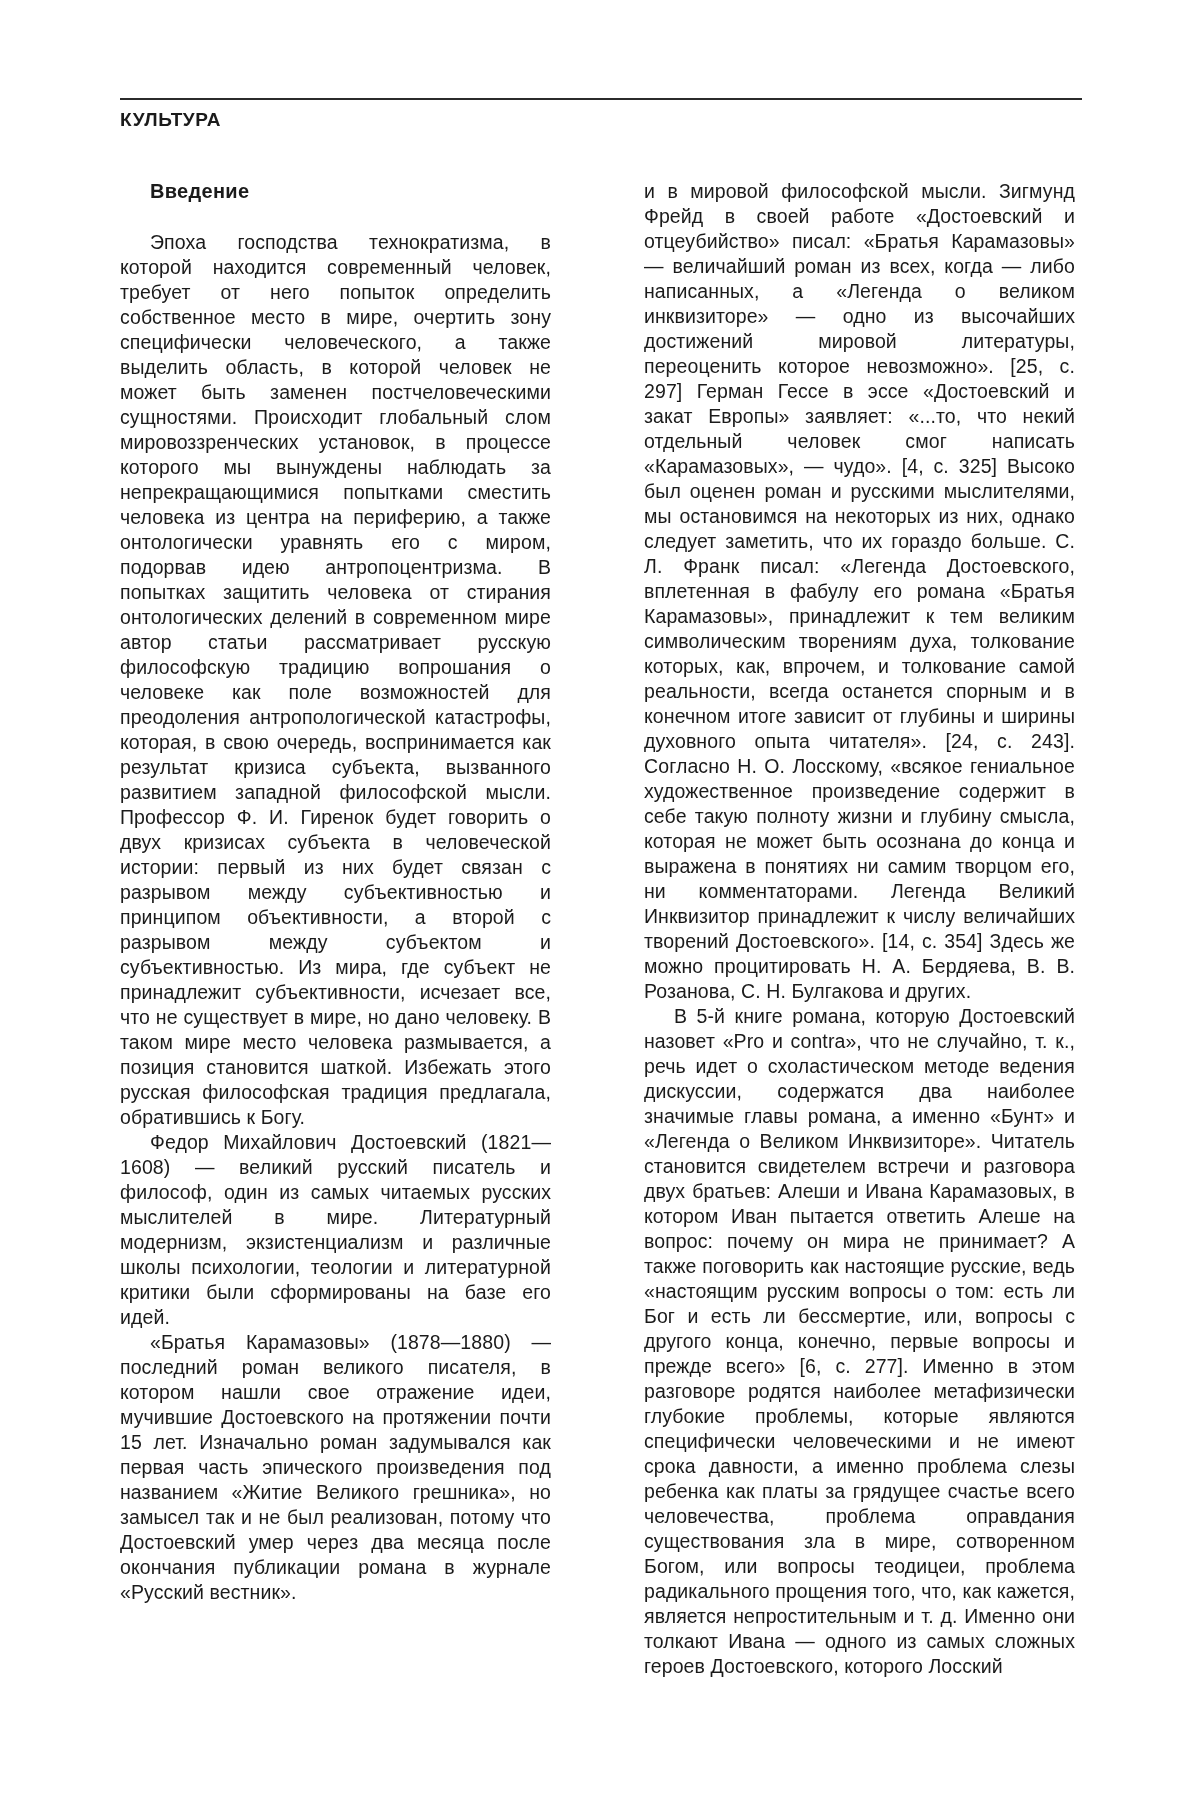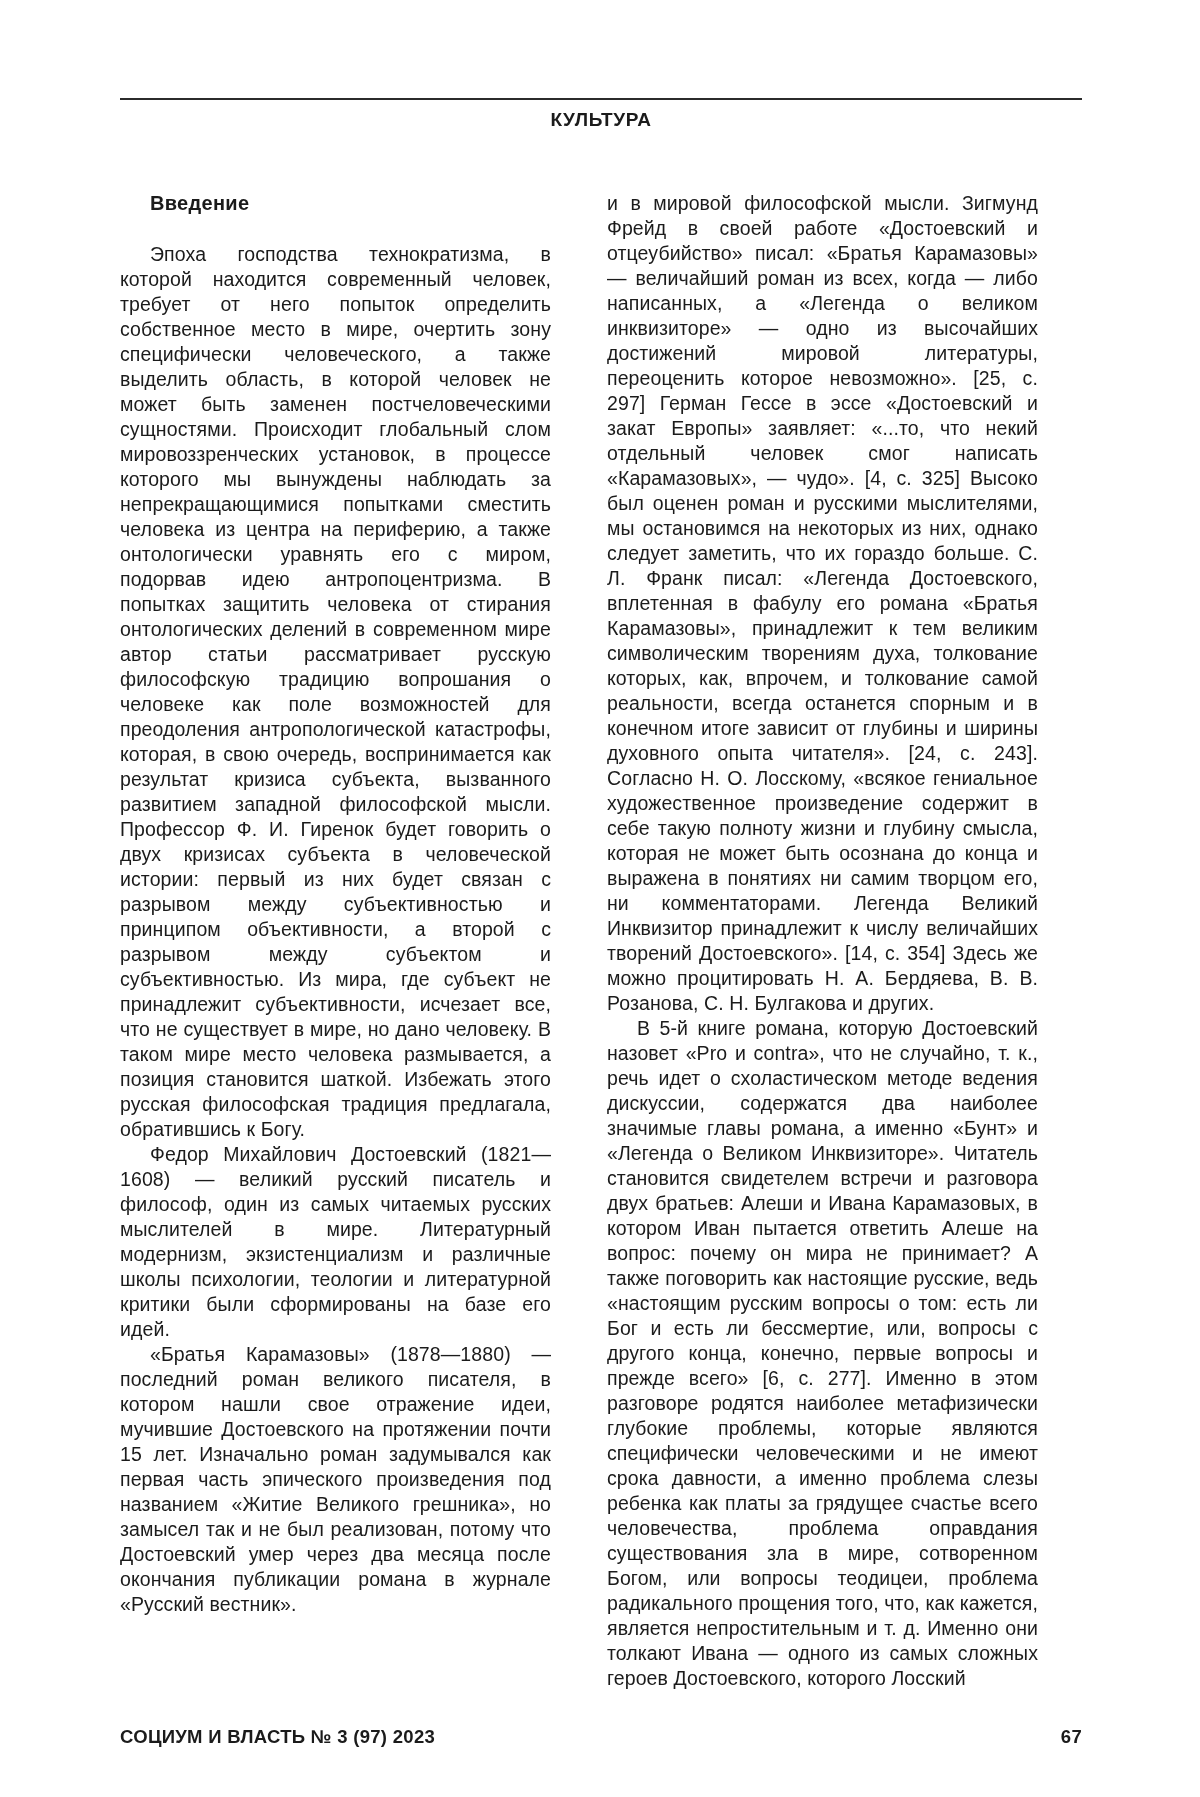--- a/index.html
+++ b/index.html
@@ -23,30 +23,30 @@
     left: 120px;
     right: 118px;
     top: 98px;
   }
   .header-rule {
     border: 0;
     border-top: 2px solid #2b2b2b;
     margin: 0;
   }
   .header-label {
-    text-align: center;
+    text-align: left;
     font-weight: bold;
     font-size: 19px;
     letter-spacing: 0.6px;
     margin-top: 9px;
   }
   .columns {
     display: flex;
-    gap: 56px;
-    margin-top: 60px;
+    gap: 93px;
+    margin-top: 48px;
   }
   .col {
     width: 431px;
     font-size: 19.5px;
     line-height: 25px;
     text-align: justify;
     letter-spacing: 0.1px;
   }
   .col p {
     margin: 0;
@@ -98,18 +98,14 @@
 
       <section class="col">
         <p class="no-indent">и в мировой философской мысли. Зигмунд Фрейд в своей работе «Достоевский и отцеубийство» писал: «Братья Карамазовы» — величайший роман из всех, когда — либо написанных, а «Легенда о великом инквизиторе» — одно из высочайших достижений мировой литературы, переоценить которое невозможно». [25, с. 297] Герман Гессе в эссе «Достоевский и закат Европы» заявляет: «...то, что некий отдельный человек смог написать «Карамазовых», — чудо». [4, с. 325] Высоко был оценен роман и русскими мыслителями, мы остановимся на некоторых из них, однако следует заметить, что их гораздо больше. С. Л. Франк писал: «Легенда Достоевского, вплетенная в фабулу его романа «Братья Карамазовы», принадлежит к тем великим символическим творениям духа, толкование которых, как, впрочем, и толкование самой реальности, всегда останется спорным и в конечном итоге зависит от глубины и ширины духовного опыта читателя». [24, с. 243]. Согласно Н. О. Лосскому, «всякое гениальное художественное произведение содержит в себе такую полноту жизни и глубину смысла, которая не может быть осознана до конца и выражена в понятиях ни самим творцом его, ни комментаторами. Легенда Великий Инквизитор принадлежит к числу величайших творений Достоевского». [14, с. 354] Здесь же можно процитировать Н. А. Бердяева, В. В. Розанова, С. Н. Булгакова и других.</p>
         <p>В 5-й книге романа, которую Достоевский назовет «Pro и contra», что не случайно, т. к., речь идет о схоластическом методе ведения дискуссии, содержатся два наиболее значимые главы романа, а именно «Бунт» и «Легенда о Великом Инквизиторе». Читатель становится свидетелем встречи и разговора двух братьев: Алеши и Ивана Карамазовых, в котором Иван пытается ответить Алеше на вопрос: почему он мира не принимает? А также поговорить как настоящие русские, ведь «настоящим русским вопросы о том: есть ли Бог и есть ли бессмертие, или, вопросы с другого конца, конечно, первые вопросы и прежде всего» [6, с. 277]. Именно в этом разговоре родятся наиболее метафизически глубокие проблемы, которые являются специфически человеческими и не имеют срока давности, а именно проблема слезы ребенка как платы за грядущее счастье всего человечества, проблема оправдания существования зла в мире, сотворенном Богом, или вопросы теодицеи, проблема радикального прощения того, что, как кажется, является непростительным и т. д. Именно они толкают Ивана — одного из самых сложных героев Достоевского, которого Лосский</p>
       </section>
 
     </main>
 
   </div>
 
-  <footer class="footer">
-    <span>СОЦИУМ И ВЛАСТЬ № 3 (97) 2023</span>
-    <span>67</span>
-  </footer>
 
 </div>
 
 </body></html>

